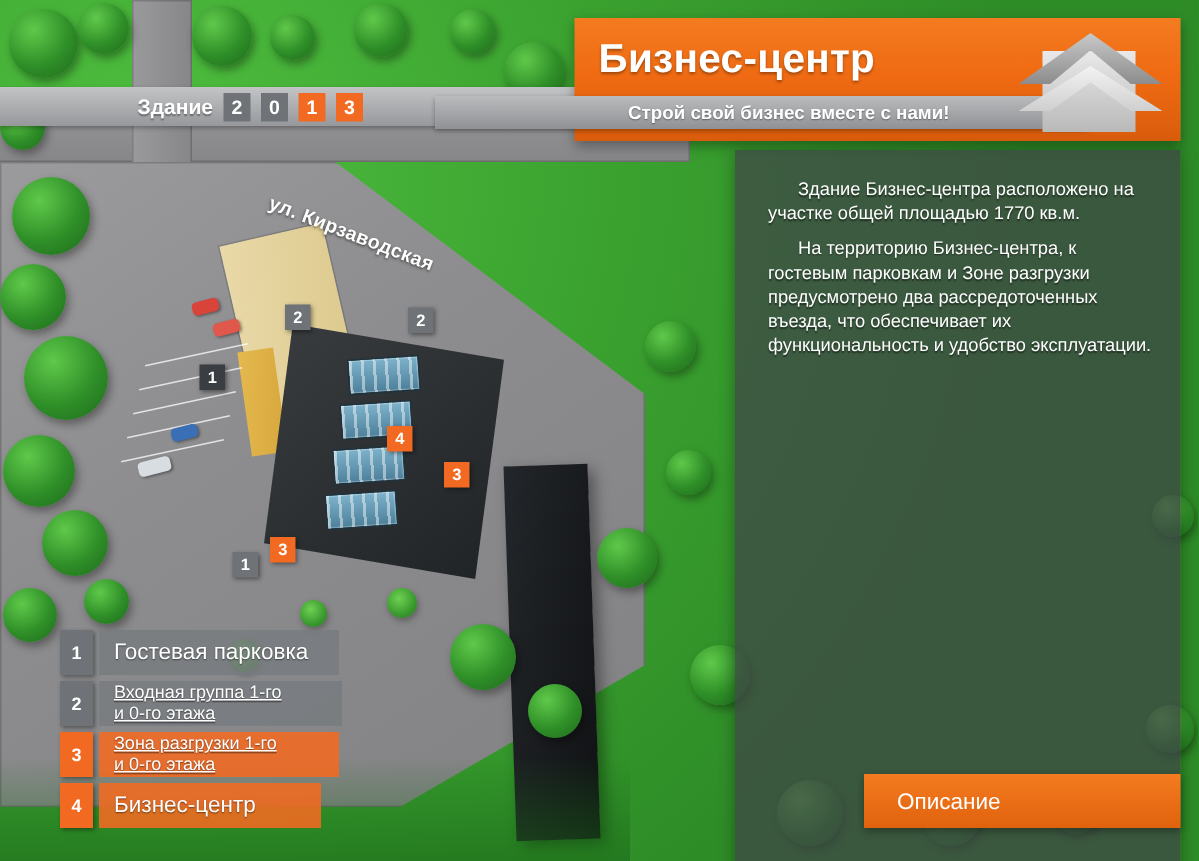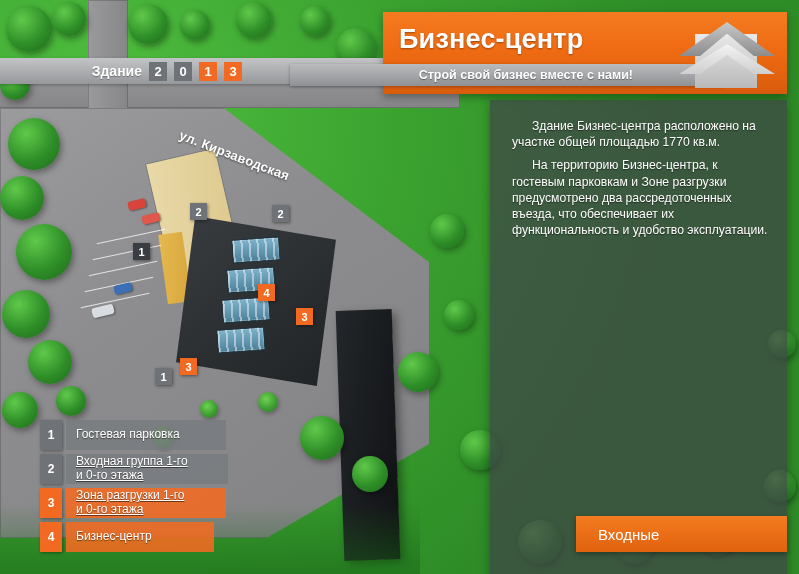--- a/index.html
+++ b/index.html
@@ -208,21 +208,21 @@
     display:flex;align-items:center;justify-content:center;
     color:#fff;font-size:12px;font-weight:bold;
     box-shadow:1px 1px 3px rgba(0,0,0,.4);
   }
   .legend-num.grey{background:#6f7276;}
   .legend-num.orange{background:#f26a21;}
   .legend-text{
     position:absolute;left:26px;top:0;height:30px;
     display:flex;align-items:center;
     padding:0 12px 0 10px;box-sizing:border-box;
-    color:#fff;font-size:12px;line-height:1.15;
+    color:#fff;font-size:15px;line-height:1.15;
     white-space:pre-line;
     text-shadow:0 1px 1px rgba(0,0,0,.5);
   }
   .legend-text.grey{background:rgba(120,123,127,.85);}
   .legend-text.orange{background:rgba(242,106,33,.88);}
   .legend-text.two{font-size:12px;text-decoration:underline;}
 
   
   #bottom-grass{
     position:absolute;left:0;bottom:0;width:420px;height:70px;
@@ -351,15 +351,15 @@
       <div class="legend-num orange">3</div>
       <div class="legend-text orange two" style="width:160px;">Зона разгрузки 1-го
 и 0-го этажа</div>
     </div>
     <div class="legend-row">
       <div class="legend-num orange">4</div>
       <div class="legend-text orange" style="width:148px;">Бизнес-центр</div>
     </div>
   </div>
 
-  <div id="desc-btn">Входные</div>
+  <div id="desc-btn">Описание</div>
 
 </div>
 
 </body></html>

